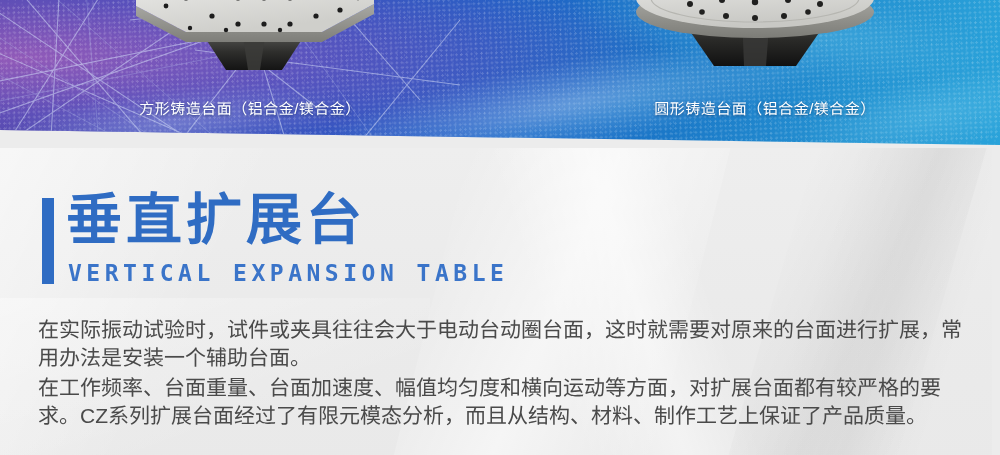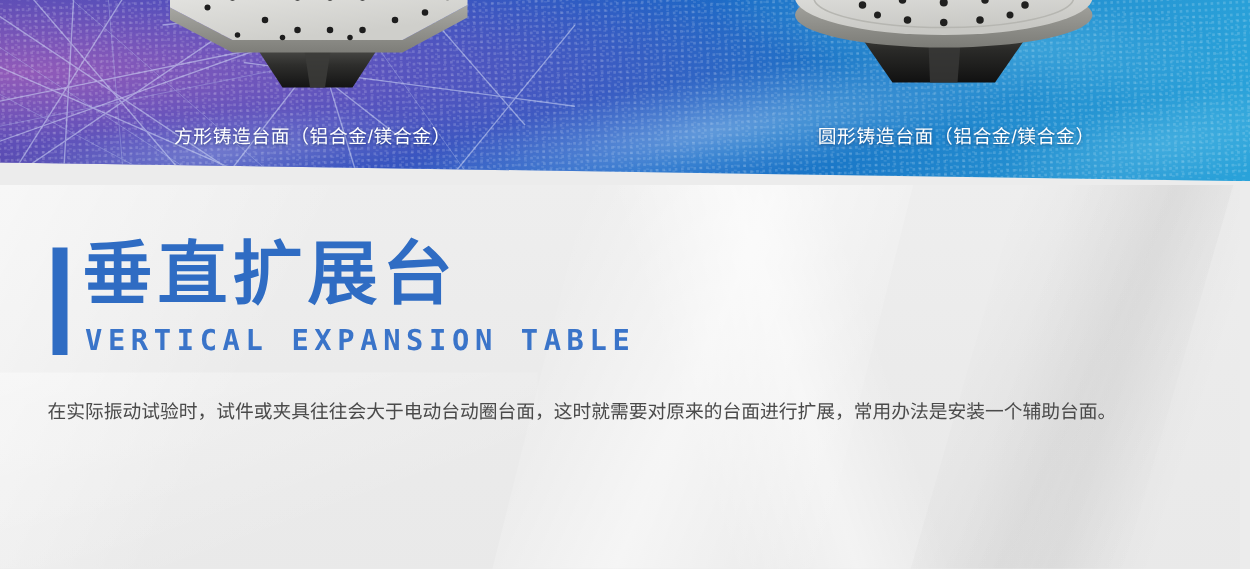--- a/index.html
+++ b/index.html
@@ -167,21 +167,21 @@
     white-space:nowrap;
     font-family:"DejaVu Sans Mono","Liberation Mono",monospace;
     font-weight:bold;
   }
 
   
   .body-copy {
     position:absolute;
     left:38px; top:168px;
     width:938px;
-    font-size:15px;
+    font-size:21px;
     line-height:28px;
     color:#4a4a4a;
     font-family:"Liberation Sans","DejaVu Sans",sans-serif;
   }
   .body-copy p { margin:0; }
   .body-copy p + p { margin-top:2px; }
 </style>
 </head>
 <body>
 
@@ -340,16 +340,17 @@
     <div class="facet facet-3"></div>
 
     <div class="title-block">
       <div class="accent-bar"></div>
       <div class="title-main">垂直扩展台</div>
       <div class="title-sub">VERTICAL EXPANSION TABLE</div>
     </div>
 
     <div class="body-copy">
       <p>在实际振动试验时，试件或夹具往往会大于电动台动圈台面，这时就需要对原来的台面进行扩展，常用办法是安装一个辅助台面。</p>
+      <p>在工作频率、台面重量、台面加速度、幅值均匀度和横向运动等方面，对扩展台面都有较严格的要求。CZ系列扩展台面经过了有限元模态分析，而且从结构、材料、制作工艺上保证了产品质量。</p>
     </div>
   </div>
 
 </div>
 
 </body></html>

